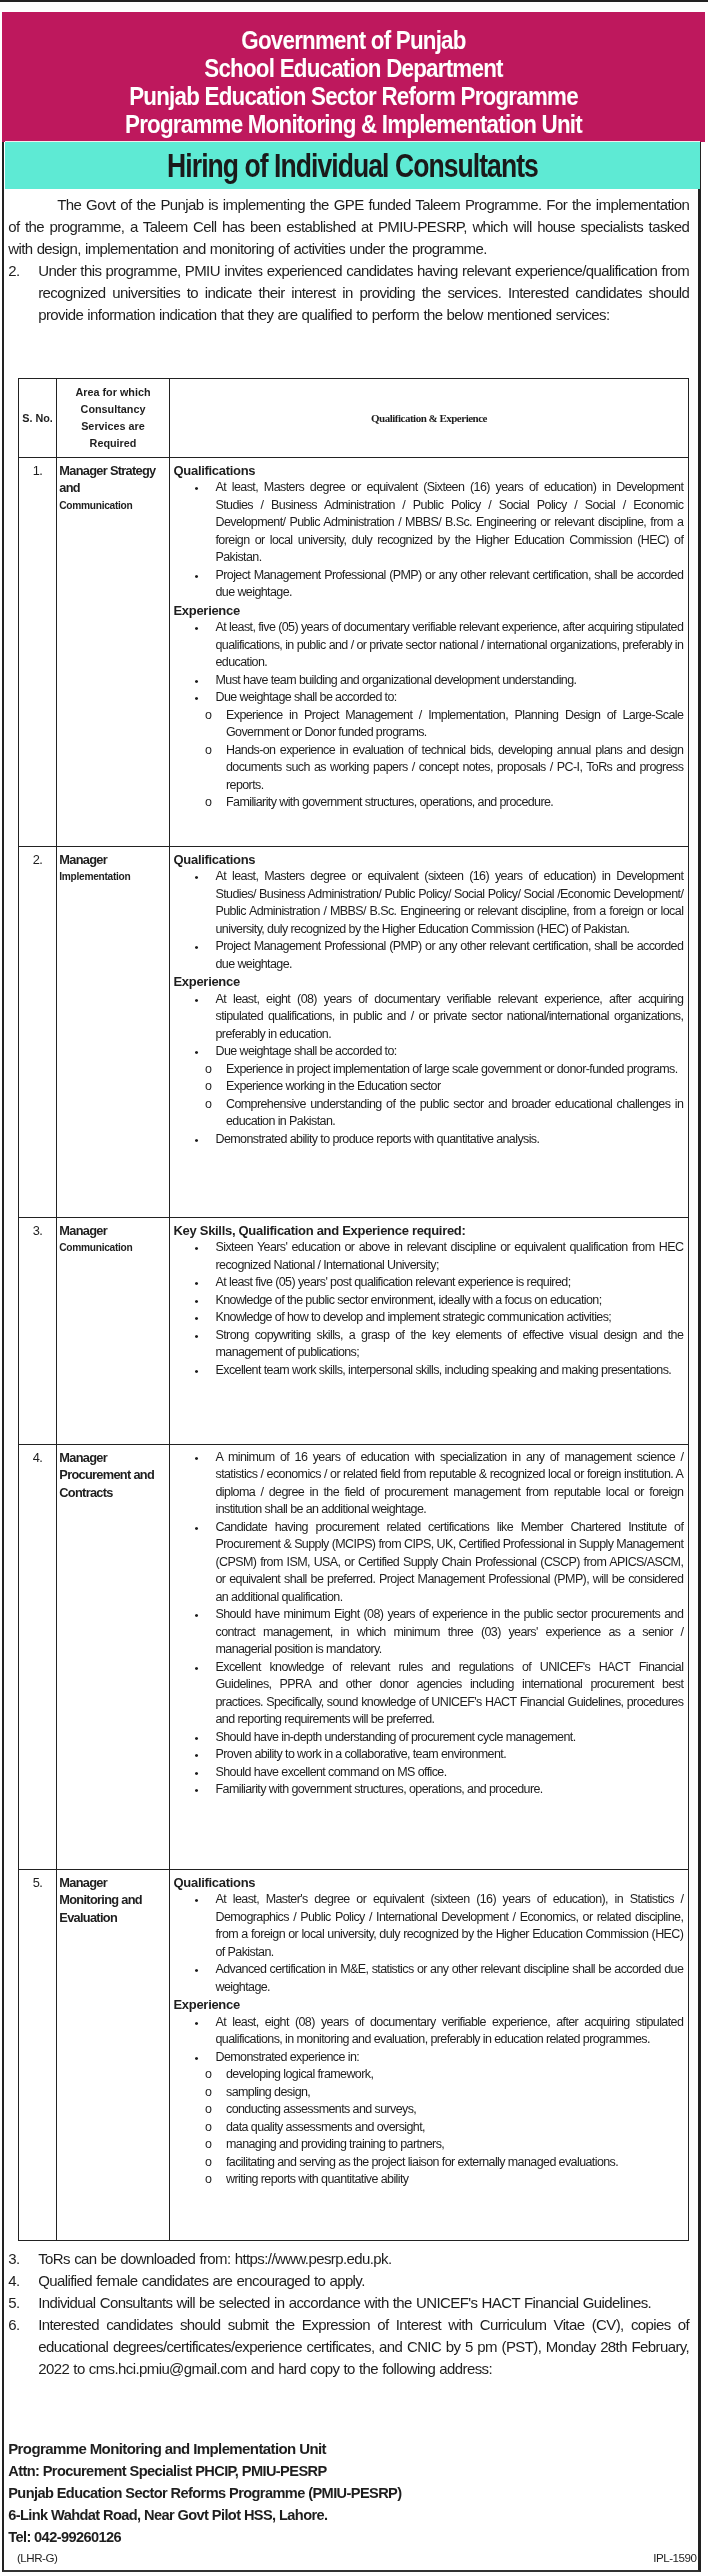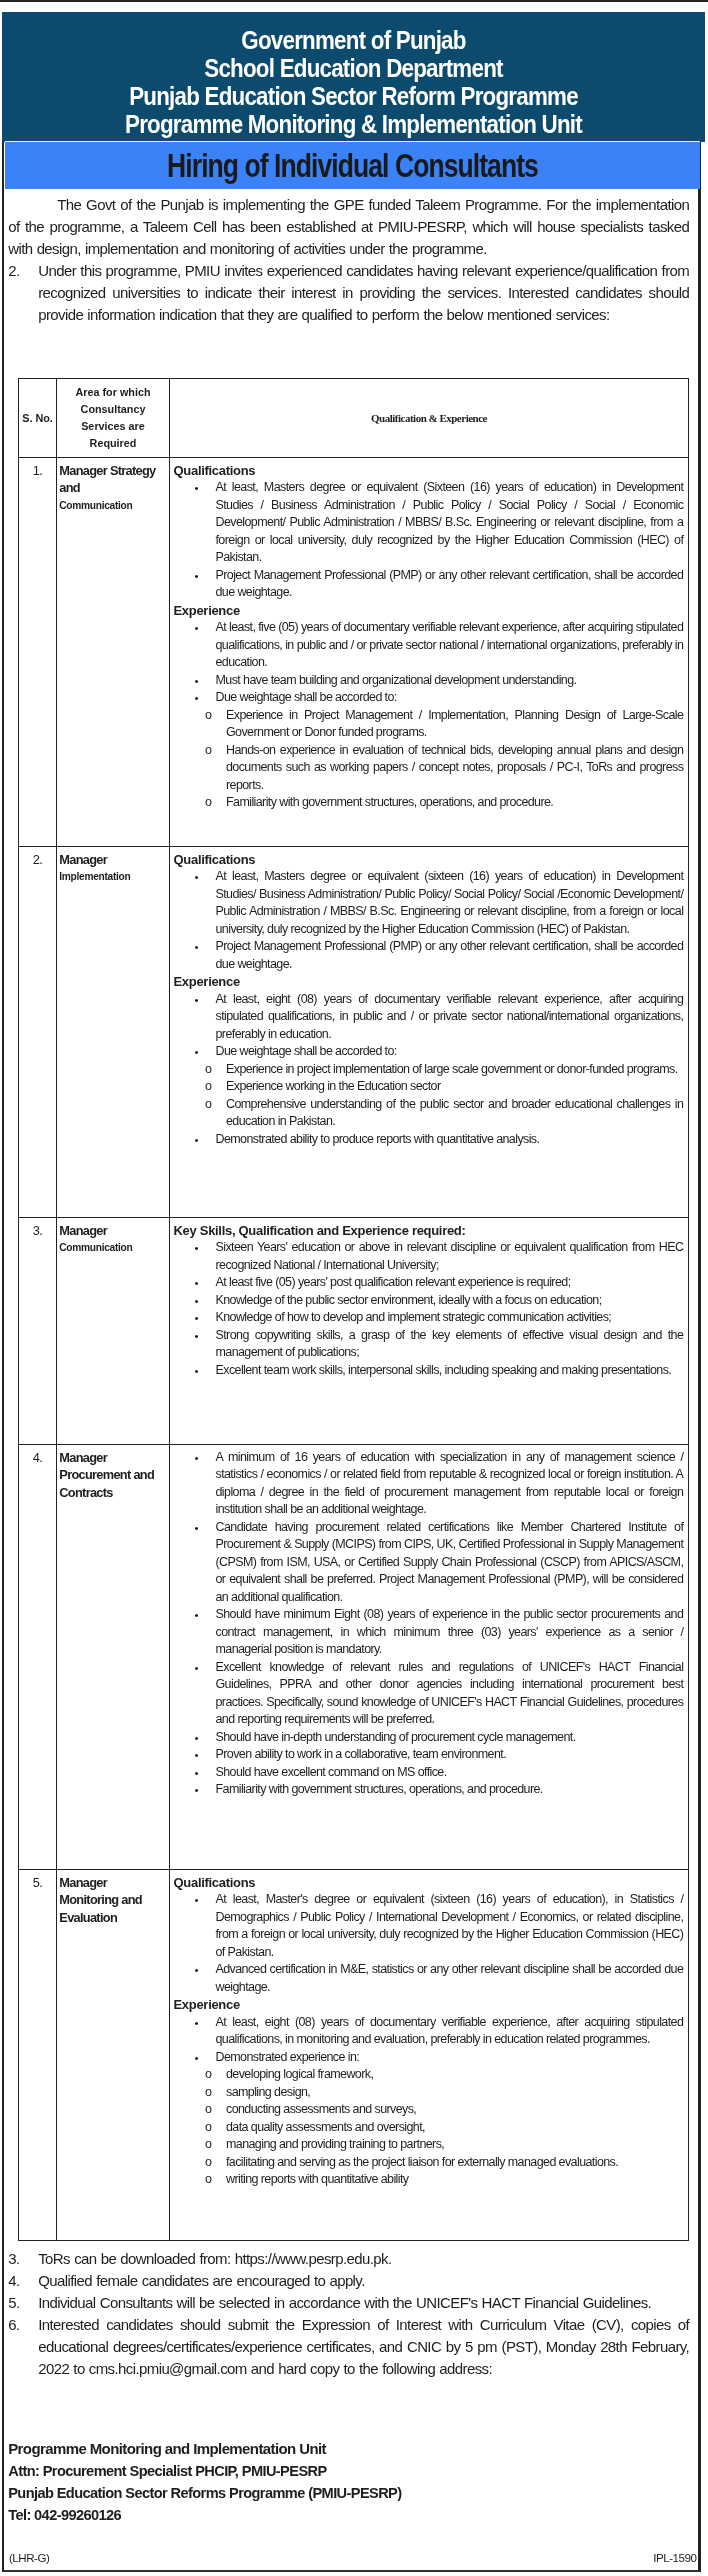--- a/index.html
+++ b/index.html
@@ -1,27 +1,27 @@
 <!DOCTYPE html>
 <html style="font-size:9.3px"><head>
 <meta charset="utf-8">
 <style>
   html, body { margin: 0; padding: 0; background: #ffffff; }
   body { width: 708px; height: 2576px; position: relative; overflow: hidden;
          font-family: "Liberation Sans", sans-serif; color: #1e1e1e; }
   .top-rule { position: absolute; left: 0; top: 0; width: 708px; height: 2.3px; background: #222; }
   .frame { position: absolute; left: 1.7px; top: 11.6px; width: 699px; height: 2560px;
            border-left: 2.9px solid #222; border-right: 3.5px solid #222; border-bottom: 2.3px solid #333; box-sizing: border-box; }
-  .header { position: absolute; left: 1.7px; top: 11.6px; width: 703px; height: 130px; background: #0c4a6e;
+  .header { position: absolute; left: 1.7px; top: 11.6px; width: 703px; height: 130px; background: #be185d;
             color: #fff; text-align: center; }
   .header .line { font-weight: bold; font-size: 26px; line-height: 28px; letter-spacing: -0.9px;
                   transform: scaleX(0.86); transform-origin: center; white-space: nowrap; }
   .header .lines { padding-top: 14px; }
   .title-band { position: absolute; left: 4.7px; top: 141px; width: 695px; height: 48px;
-                background: #3b82f6; border-top: 1.2px solid #eee; box-sizing: border-box; text-align: center; }
+                background: #5eead4; border-top: 1.2px solid #eee; box-sizing: border-box; text-align: center; }
   .title-band .t { font-weight: bold; font-size: 34px; line-height: 47px; letter-spacing: -1.2px;
                    transform: scaleX(0.78); transform-origin: center; white-space: nowrap; color: #1a1a1a; }
   .body-text { position: absolute; left: 8.2px; width: 681px; font-size: 15px; line-height: 22px;
                text-align: justify; letter-spacing: -0.6px; word-spacing: 0.6px; }
   .intro { top: 194px; }
   .intro .p1 { text-indent: 49px; }
   .numbered { display: flex; }
   .numbered .num { width: 30px; flex: 0 0 30px; padding-left: 0; }
   .numbered .txt { flex: 1; text-align: justify; }
 
@@ -40,21 +40,21 @@
   ul.b > li { position: relative; padding-left: 21px; text-align: justify; }
   ul.b > li::before { content: "\2022"; position: absolute; left: 0; top: 0; font-size: 11.6px; }
   ul.o { list-style: none; margin: 0; padding: 0; }
   ul.o > li { position: relative; padding-left: 10.5px; text-align: justify; }
   ul.o > li::before { content: "o"; position: absolute; left: -10.5px; top: 0; }
   ul.o { margin-left: 0; }
   .after-table { top: 2248px; }
   .address { position: absolute; left: 8.2px; top: 2438px; font-weight: bold; font-size: 14.6px; line-height: 22px;
              letter-spacing: -0.6px; }
   .address .l0 { font-size: 15px; }
-  .footer-left { position: absolute; left: 9px; top: 2551px; font-size: 11.6px; letter-spacing: -0.5px; }
+  .footer-left { position: absolute; left: 17px; top: 2551px; font-size: 11.6px; letter-spacing: -0.5px; }
   .footer-right { position: absolute; right: 11.6px; top: 2551px; font-size: 11.6px; letter-spacing: -0.5px; }
 </style>
 </head>
 <body>
 
 <div class="top-rule"></div>
 <div class="frame"></div>
 
 <div class="header">
   <div class="lines">
@@ -220,18 +220,19 @@
     <div class="numbered">
       <div class="num">6.</div>
       <div class="txt">Interested candidates should submit the Expression of Interest with Curriculum Vitae (CV), copies of educational degrees/certificates/experience certificates, and CNIC by 5 pm (PST), Monday 28th February, 2022 to cms.hci.pmiu@gmail.com and hard copy to the following address:</div>
     </div>
   </div>
 
 <div class="address">
   <div class="l0">Programme Monitoring and Implementation Unit</div>
   <div>Attn: Procurement Specialist PHCIP, PMIU-PESRP</div>
   <div>Punjab Education Sector Reforms Programme (PMIU-PESRP)</div>
+  <div>6-Link Wahdat Road, Near Govt Pilot HSS, Lahore.</div>
   <div>Tel: 042-99260126</div>
 </div>
 
 <div class="footer-left">(LHR-G)</div>
 <div class="footer-right">IPL-1590</div>
 
 
 </body></html>

